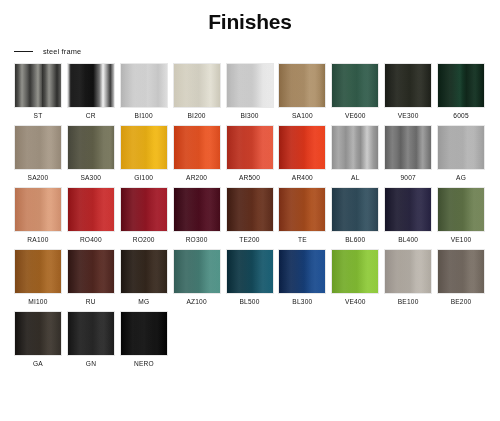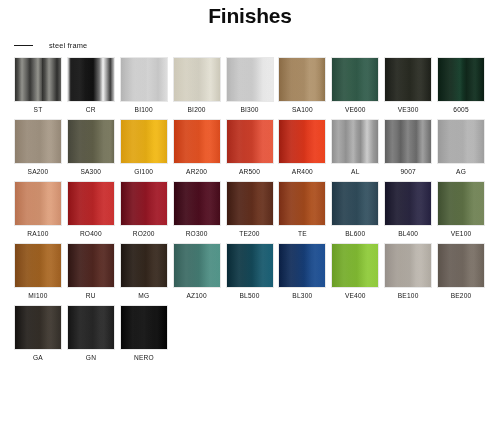--- a/index.html
+++ b/index.html
@@ -12,28 +12,28 @@
     overflow:hidden;
   }
   .page{position:relative;width:500px;height:421px;box-sizing:border-box;}
 
   .title{
     text-align:center;
     font-size:21px;
     font-weight:700;
     letter-spacing:-0.2px;
     margin:0;
-    padding-top:4px;
+    padding-top:10px;
     color:#0d0d0d;
   }
 
   .legend{
     display:flex;
     align-items:center;
-    gap:16px;
+    gap:10px;
     margin:13px 0 0 14px;
   }
   .legend-line{
     display:inline-block;
     width:19px;height:0;
     border-top:1.4px solid #1a1a1a;
   }
   .legend-label{
     font-size:7.4px;
     letter-spacing:0.15px;

